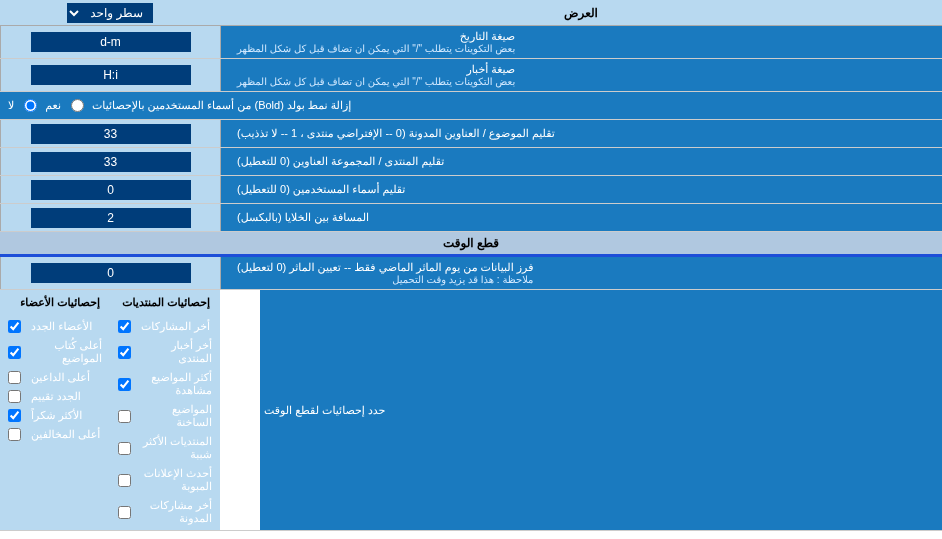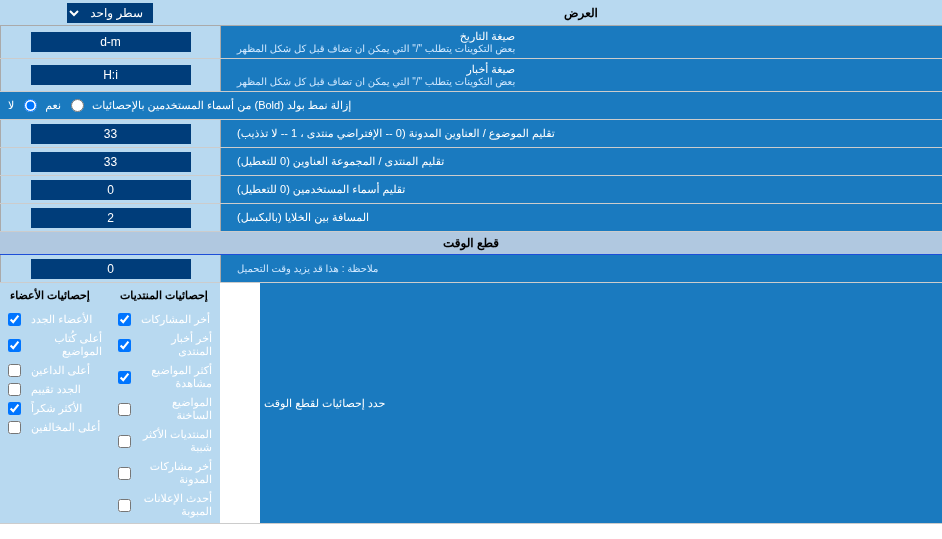--- a/index.html
+++ b/index.html
@@ -57,21 +57,21 @@
       font-family: Tahoma, Arial, sans-serif;
     }
 
     .section-header {
       background: #b0c8e0;
       color: #000;
       padding: 4px 10px;
       font-weight: bold;
       font-size: 12px;
       text-align: center;
-      border-bottom: 1px solid #1d4ed8;
+      border-bottom: 3px solid #1d4ed8;
     }
 
     .radio-cell {
       flex: 1;
       background: #1a7abf;
       color: #fff;
       display: flex;
       align-items: center;
       justify-content: flex-end;
       padding: 4px 8px;
@@ -92,21 +92,21 @@
       flex-direction: column;
       gap: 4px;
     }
 
     .checkbox-col-header {
       color: #000;
       font-weight: bold;
       font-size: 11px;
       background: #b8d9f0;
       padding: 2px 6px;
-      text-align: left;
+      text-align: right;
       margin-bottom: 4px;
     }
 
     .checkbox-item {
       display: flex;
       align-items: center;
       justify-content: flex-end;
       gap: 10px;
       color: #fff;
       font-size: 11px;
@@ -241,20 +241,21 @@
   <div class="input-cell">
     <input type="text" value="2" style="">
   </div>
 </div>
 
 <div class="section-header">قطع الوقت</div>
 
 <div class="row">
   <div class="label-cell">
     <div>
+      <div>فرز البيانات من يوم الماثر الماضي فقط -- تعيين الماثر (0 لتعطيل)</div>
       <small>ملاحظة : هذا قد يزيد وقت التحميل</small>
     </div>
   </div>
   <div class="input-cell">
     <input type="text" value="0" style="">
   </div>
 </div>
 
 <div class="row" style="min-height: 160px; align-items: stretch;">
   <div class="stats-label-cell">حدد إحصائيات لقطع الوقت</div>
@@ -278,25 +279,25 @@
         </div>
         <div class="checkbox-item">
           <span>المواضيع الساخنة</span>
           <input type="checkbox" style="">
         </div>
         <div class="checkbox-item">
           <span>المنتديات الأكثر شببة</span>
           <input type="checkbox" style="">
         </div>
         <div class="checkbox-item">
+          <span>أحدث الإعلانات المبوبة</span>
+          <input type="checkbox" style="">
+        </div>
+        <div class="checkbox-item">
           <span>أخر مشاركات المدونة</span>
-          <input type="checkbox" style="">
-        </div>
-        <div class="checkbox-item">
-          <span>أحدث الإعلانات المبوبة</span>
           <input type="checkbox" style="">
         </div>
       </div>
 
       <div class="checkbox-col">
         <div class="checkbox-col-header">إحصائيات الأعضاء</div>
         <div class="checkbox-item">
           <span>الأعضاء الجدد</span>
           <input type="checkbox" checked="" style="">
         </div>

